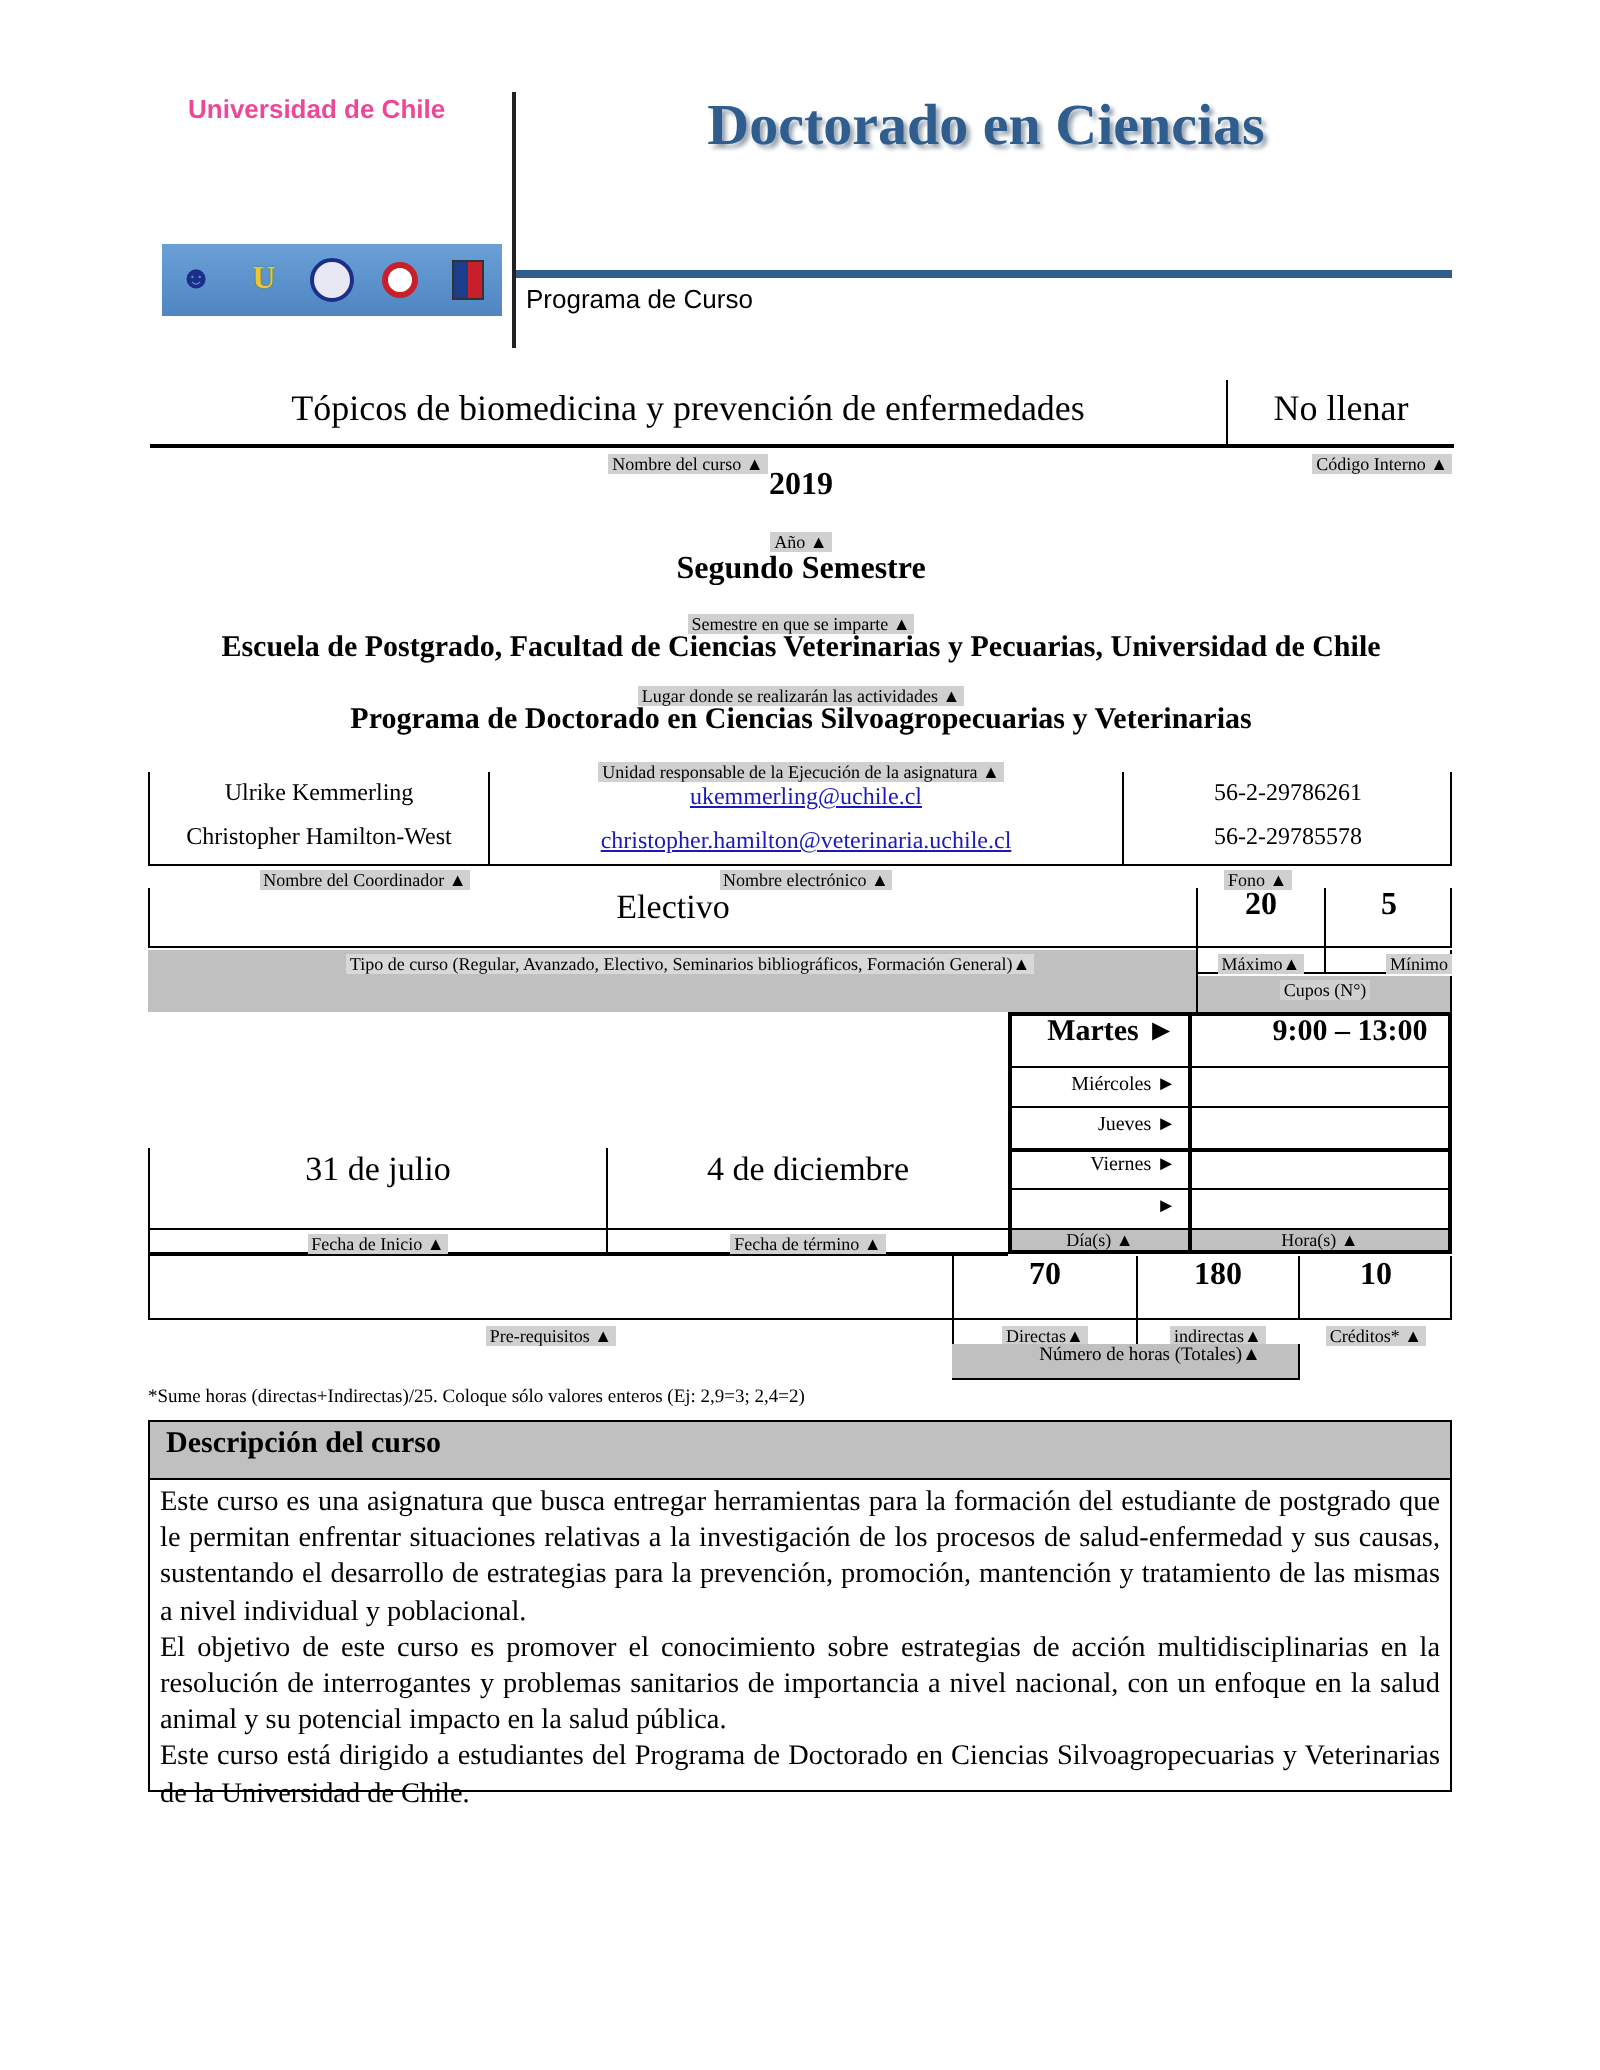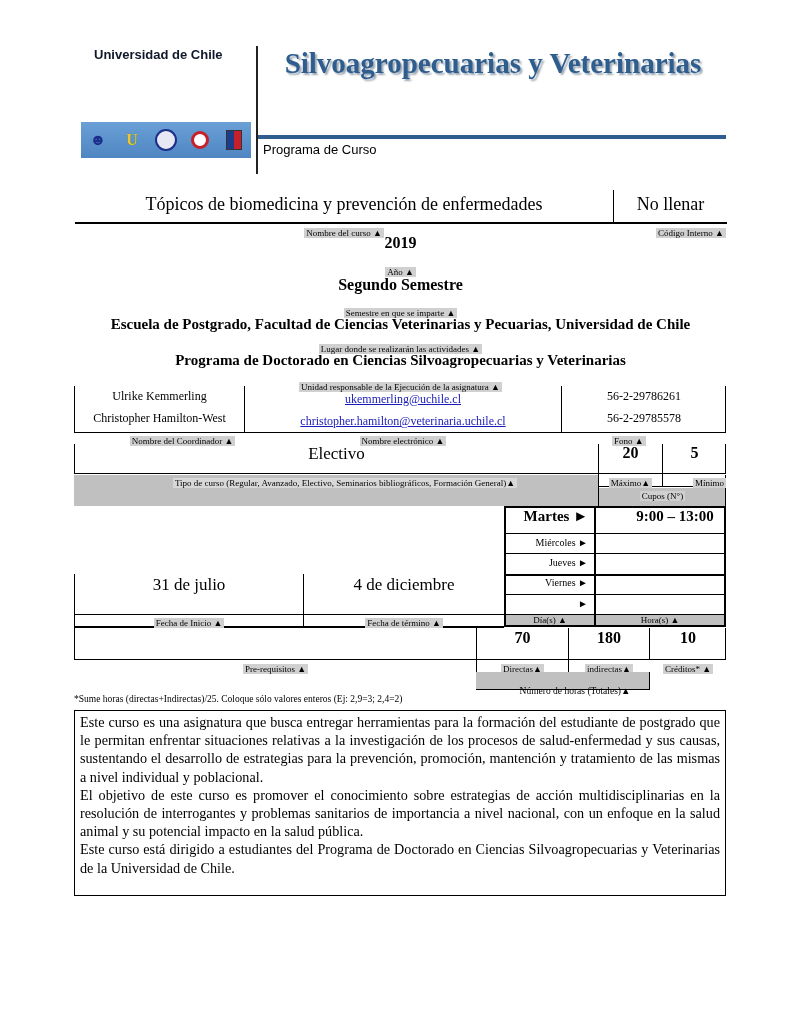--- a/index.html
+++ b/index.html
@@ -1,19 +1,19 @@
 <!DOCTYPE html>
 <html><head>
 <meta charset="utf-8">
 <style>
   html,body{margin:0;padding:0;background:#fff;}
   body{width:800px;height:1035px;position:relative;overflow:hidden;font-family:"Liberation Serif","DejaVu Serif",serif;color:#000;}
   .abs{position:absolute;}
   .sans{font-family:"Liberation Sans","DejaVu Sans",sans-serif;}
-  .uni-name{left:94px;top:47px;font-size:13px;font-weight:bold;color:#0f172a;}
+  .uni-name{left:94px;top:47px;font-size:13px;font-weight:bold;color:#ec4899;}
   .logo-strip{left:81px;top:122px;width:170px;height:36px;background:linear-gradient(#6aa0d6,#4f86c2);display:flex;align-items:center;justify-content:space-around;}
   .logo{width:22px;height:24px;display:flex;align-items:center;justify-content:center;font-size:16px;font-weight:bold;}
   .vline-header{left:256px;top:46px;width:2px;height:128px;background:#222;}
   .big-title{left:260px;top:46px;width:466px;text-align:center;font-size:29px;line-height:34px;font-weight:bold;color:#2e5d8e;text-shadow:2px 2px 2px #9aa6b2;}
   .hrule-blue{left:258px;top:135px;width:468px;height:4px;background:#2e5d8e;}
   .prog-curso{left:263px;top:142px;font-size:13px;}
   .course-name{left:75px;top:190px;width:538px;height:32px;text-align:center;font-size:18px;line-height:28px;border-bottom:2px solid #000;}
   .no-llenar{left:613px;top:190px;width:113px;height:32px;text-align:center;font-size:18px;line-height:28px;border-left:1px solid #000;border-bottom:2px solid #000;}
   .lbl{font-size:9px;background:#d0d0d0;padding:0 2px;white-space:nowrap;}
   .center{text-align:center;}
@@ -40,21 +40,21 @@
     </span>
   <span class="logo">
       <span style="display:inline-block;width:18px;height:18px;border-radius:50%;background:#fff;border:3px solid #c8202a;box-sizing:border-box;"></span>
     </span>
   <span class="logo">
       <span style="display:inline-block;width:14px;height:18px;background:linear-gradient(90deg,#1b3d8a 50%,#c8202a 50%);border:1px solid #333;"></span>
     </span>
 </div>
 <div class="abs vline-header"></div>
 <div class="abs big-title">
-  <div>Silvoagropecuarias y Veterinarias</div>
+  <div>Doctorado en Ciencias</div>
 </div>
 <div class="abs hrule-blue"></div>
 <div class="abs sans prog-curso">Programa de Curso</div>
 
 <div class="abs course-name">Tópicos de biomedicina y prevención de enfermedades</div>
 <div class="abs no-llenar">No llenar</div>
 <div class="abs" style="left:75px;top:226px;width:538px;text-align:center;line-height:10px;"><span class="lbl">Nombre del curso ▲</span></div>
 <div class="abs" style="left:613px;top:226px;width:113px;text-align:right;line-height:10px;"><span class="lbl">Código Interno ▲</span></div>
 
 <div class="abs center valb" style="left:75px;top:234px;width:651px;">2019</div>
@@ -135,23 +135,24 @@
 <div class="abs" style="left:75px;top:628px;width:400px;height:31px;"></div>
 <div class="abs center valb" style="left:477px;top:629px;width:91px;">70</div>
 <div class="abs center valb" style="left:569px;top:629px;width:80px;">180</div>
 <div class="abs center valb" style="left:650px;top:629px;width:76px;">10</div>
 
 <div class="abs center" style="left:75px;top:661px;width:401px;line-height:11px;"><span class="lbl">Pre-requisitos ▲</span></div>
 <div class="abs center" style="left:477px;top:661px;width:91px;line-height:11px;"><span class="lbl">Directas▲</span></div>
 <div class="abs center" style="left:569px;top:661px;width:80px;line-height:11px;"><span class="lbl">indirectas▲</span></div>
 <div class="abs center" style="left:650px;top:661px;width:76px;line-height:11px;"><span class="lbl">Créditos* ▲</span></div>
 <div class="cell grey" style="left:476px;top:672px;width:174px;height:18px;border-right:1px solid #000;border-bottom:1px solid #000;"></div>
-<div class="abs center" style="left:477px;top:672px;width:196px;line-height:12px;font-size:9.5px;margin-top:13px;">Número de horas (Totales)▲</div>
+<div class="abs center" style="left:477px;top:672px;width:196px;line-height:12px;font-size:9.5px;">Número de horas (Totales)▲</div>
 
 <div class="abs" style="left:74px;top:694px;font-size:9.5px;">*Sume horas (directas+Indirectas)/25. Coloque sólo valores enteros (Ej: 2,9=3; 2,4=2)</div>
 
 <div class="abs desc-box">
+  <div class="desc-head">Descripción del curso</div>
   <div class="desc-text">
     <p>Este curso es una asignatura que busca entregar herramientas para la formación del estudiante de postgrado que le permitan enfrentar situaciones relativas a la investigación de los procesos de salud-enfermedad y sus causas, sustentando el desarrollo de estrategias para la prevención, promoción, mantención y tratamiento de las mismas a nivel individual y poblacional.</p>
     <p>El objetivo de este curso es promover el conocimiento sobre estrategias de acción multidisciplinarias en la resolución de interrogantes y problemas sanitarios de importancia a nivel nacional, con un enfoque en la salud animal y su potencial impacto en la salud pública.</p>
     <p>Este curso está dirigido a estudiantes del Programa de Doctorado en Ciencias Silvoagropecuarias y Veterinarias de la Universidad de Chile.</p>
   </div>
 </div>
 
 </body></html>

